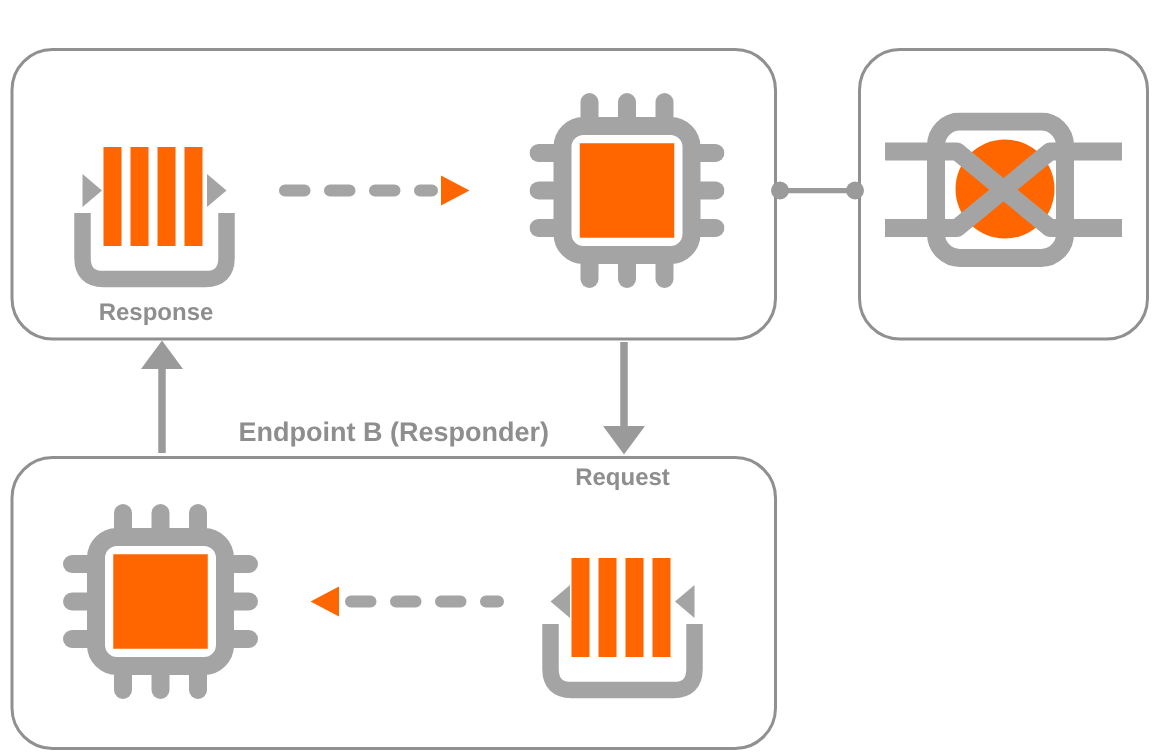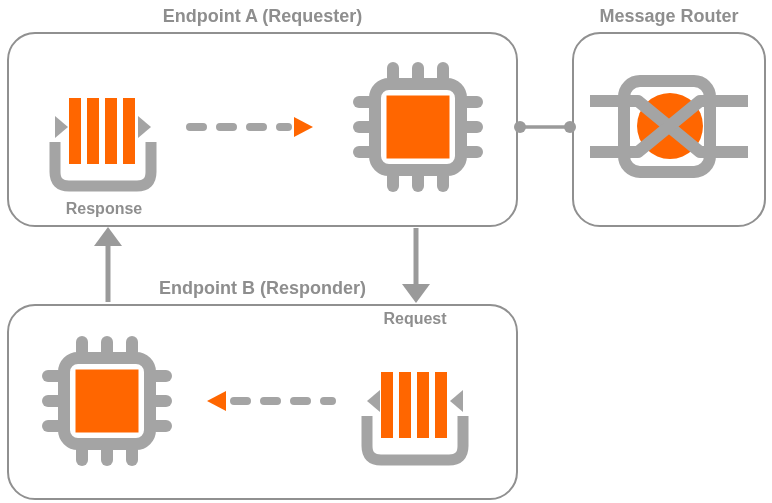--- a/index.html
+++ b/index.html
@@ -59,22 +59,20 @@
 </style>
 </head>
 <body>
 
 <div class="canvas">
 
   <div class="box box-a"></div>
   <div class="box box-router"></div>
   <div class="box box-b"></div>
 
-  <div class="title title-a">Endpoint A (Requester)</div>
-  <div class="title title-router">Message Router</div>
   <div class="title title-b">Endpoint B (Responder)</div>
 
   <div class="q-label label-request">Request</div>
   <div class="q-label label-response">Response</div>
 
   <svg class="overlay" width="772" height="503" viewBox="0 0 772 503">
 
     <g>
       <line x1="416" y1="228" x2="416" y2="284" class="stroke-arrow" stroke-width="5"></line>
       <polygon points="402,284 430,284 416,303" class="fill-arrow"></polygon>

